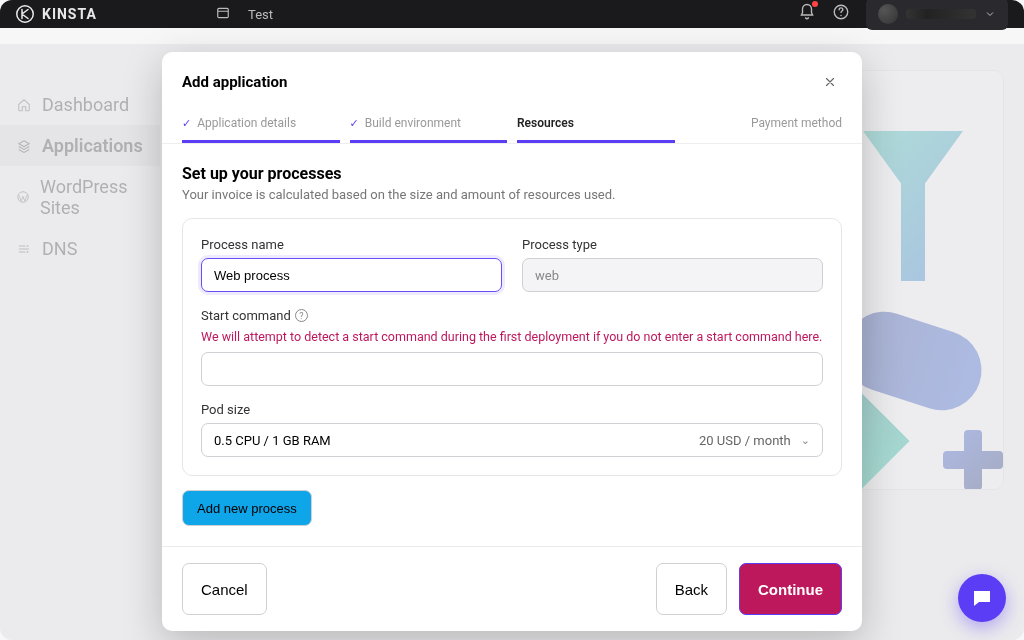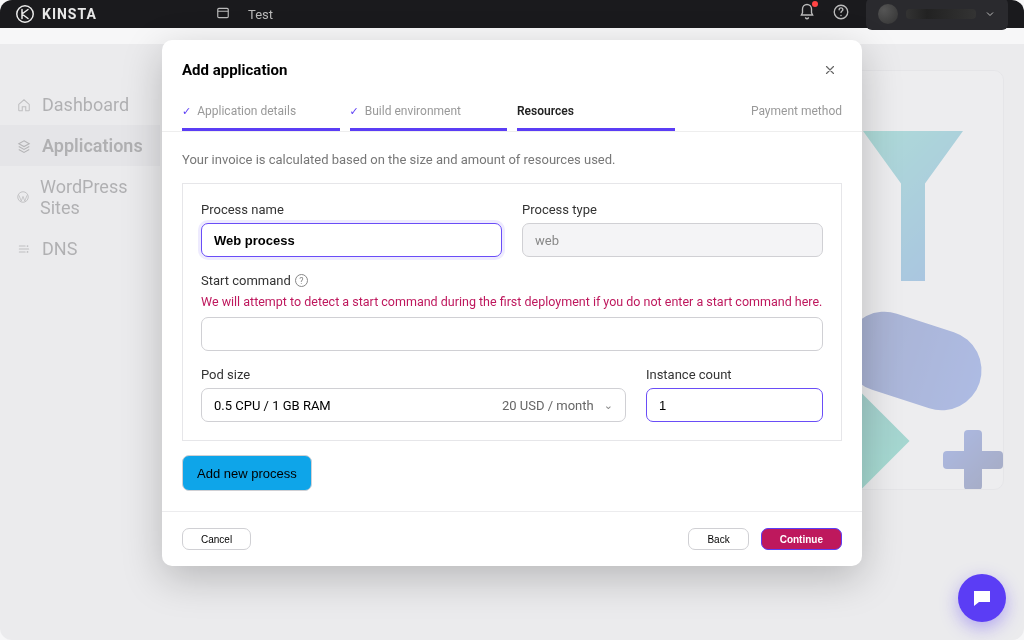--- a/index.html
+++ b/index.html
@@ -28,56 +28,56 @@
     .illus-funnel { position:absolute; top:60px; right:40px; width:100px; height:150px; background: linear-gradient(135deg,#2cc3b0,#1b6fd1); clip-path: polygon(0 0, 100% 0, 62% 35%, 62% 100%, 38% 100%, 38% 35%); }
     .illus-cyl { position:absolute; top:250px; right:20px; width:140px; height:80px; background: linear-gradient(90deg,#1b3a9c,#2b58d6); border-radius: 40px; transform: rotate(18deg); }
     .illus-cube { position:absolute; top:330px; right:110px; width:80px; height:80px; background: linear-gradient(135deg,#0d9f8f,#12c5a0); transform: rotate(45deg); }
     .illus-cross { position:absolute; top:380px; right:30px; }
     .illus-cross::before, .illus-cross::after { content:""; position:absolute; background:linear-gradient(135deg,#254cc7,#142a7a); border-radius:4px; }
     .illus-cross::before { width:60px; height:18px; top:0; left:-30px; }
     .illus-cross::after  { width:18px; height:60px; top:-21px; left:-9px; }
 
     .overlay { position: absolute; inset: 44px 0 0 0; background: rgba(230,230,232,0.7); }
 
-    .modal { position: absolute; top: 40px; left: 50%; transform: translateX(-50%); width: 700px; background: #fff; border-radius: 10px; box-shadow: 0 12px 40px rgba(0,0,0,0.22); display:flex; flex-direction:column; }
+    .modal { position: absolute; top: 52px; left: 50%; transform: translateX(-50%); width: 700px; background: #fff; border-radius: 10px; box-shadow: 0 12px 40px rgba(0,0,0,0.22); display:flex; flex-direction:column; }
     .modal-header { display:flex; align-items:center; justify-content:space-between; padding: 18px 20px 10px 20px; }
     .modal-title { font-size: 15px; font-weight: 700; }
     .close-btn { width:24px; height:24px; display:flex; align-items:center; justify-content:center; color:#666; cursor:pointer; border-radius:4px; }
 
     .stepper { display:flex; border-bottom: 1px solid #eee; padding: 12px 20px 0 20px; gap: 10px; font-size: 12px; position:relative; }
     .step { flex:1; display:flex; align-items:center; gap:6px; color:#999; padding-bottom: 10px; border-bottom: 3px solid transparent; }
     .step .check { color:#5b3df5; font-size:11px; }
     .step.done { color:#999; border-bottom-color: #5b3df5; }
     .step.active { color:#222; font-weight:600; border-bottom-color: #5b3df5; }
     .step.last { justify-content:flex-end; }
 
     .modal-body { padding: 20px; }
     .section-title { font-size: 16px; font-weight: 700; margin-bottom: 4px; }
     .section-sub { font-size: 13px; color: #777; margin-bottom: 16px; }
 
-    .card { border: 1px solid #e6e6e9; border-radius: 0; padding: 18px; }
+    .card { border: 1px solid #e6e6e9; border-radius: 10px; padding: 18px; }
     .row { display:flex; gap: 20px; }
     .col { flex:1; display:flex; flex-direction:column; }
     .label { font-size: 13px; color:#333; margin-bottom: 6px; display:flex; align-items:center; gap:4px; }
     .hint-icon { width:13px; height:13px; border:1px solid #888; border-radius:50%; display:inline-flex; align-items:center; justify-content:center; font-size:9px; color:#888; }
     .input, .select, .ro { width:100%; height: 34px; border: 1px solid #d0d0d4; border-radius: 7px; padding: 0 12px; font-size: 13px; background:#fff; }
-    .input-active { border-color:#6a4df7; box-shadow:0 0 0 3px rgba(91,61,245,0.1);font-weight:bold; }
+    .input-active { border-color:#6a4df7; box-shadow:0 0 0 3px rgba(91,61,245,0.1); }
     .ro { background:#f4f4f6; color:#888; display:flex; align-items:center; }
     .note { font-size: 12.5px; color:#be185d; margin-bottom: 8px; }
     .select-wrap { position:relative; }
     .select { display:flex; align-items:center; justify-content:space-between; cursor:pointer; }
     .chev { color:#888; font-size:11px; }
     .num { width:100%; height: 34px; border: 1px solid #6a4df7; border-radius: 7px; padding: 0 12px; font-size: 13px; }
 
     .mt16 { margin-top: 16px; }
 
     .add-btn { margin-top: 14px; height: 36px; padding: 0 14px; border:1px solid #d0d0d4; background:#0ea5e9; border-radius:7px; font-size:13px; cursor:pointer; }
 
     .modal-footer { border-top: 1px solid #ececee; padding: 16px 20px; display:flex; align-items:center; justify-content:space-between; }
-    .btn { height: 22px; padding: 0 18px; border-radius: 7px; border:1px solid #d0d0d4; background:#fff; font-size:10px; cursor:pointer; }
+    .btn { height: 52px; padding: 0 18px; border-radius: 7px; border:1px solid #d0d0d4; background:#fff; font-size:15px; cursor:pointer; }
     .btn-primary { background:#be185d; border-color:#5b3df5; color:#fff; font-weight:600; }
 
     .chat-fab { position:absolute; bottom:18px; right:18px; width:48px; height:48px; border-radius:50%; background:#5b3df5; display:flex; align-items:center; justify-content:center; box-shadow:0 6px 18px rgba(91,61,245,0.4); cursor:pointer; }
     .chat-fab svg { color:#fff; }
   </style>
 </head>
 <body>
 
 <div class="topbar">
   <div class="brand">
@@ -191,20 +191,21 @@
     </div>
     <div class="step active">
       <span>Resources</span>
     </div>
     <div class="step last">
       <span>Payment method</span>
     </div>
   </div>
 
   <div class="modal-body">
+    <div class="section-title">Set up your processes</div>
     <div class="section-sub">Your invoice is calculated based on the size and amount of resources used.</div>
 
     <div class="card">
       <div class="row">
         <div class="col">
           <label class="label">Process name</label>
           <input class="input input-active" value="Web process" style="">
         </div>
         <div class="col">
           <label class="label">Process type</label>
@@ -229,24 +230,20 @@
           <div class="select-wrap">
             <div class="select">
               <span>0.5 CPU / 1 GB RAM</span>
               <span style="display:flex;align-items:center;gap:10px">
                 <span style="color:#666">20 USD / month</span>
                 <span class="chev">⌄</span>
               </span>
             </div>
           </div>
         </div>
-        <div class="col" style="flex:0.75">
-          <label class="label">Instance count</label>
-          <input class="num" value="1" style="">
-        </div>
       </div>
     </div>
 
     <button class="add-btn">Add new process</button>
   </div>
 
   <div class="modal-footer">
     <button class="btn">Cancel</button>
     <div style="display:flex; gap:12px">
       <button class="btn">Back</button>

